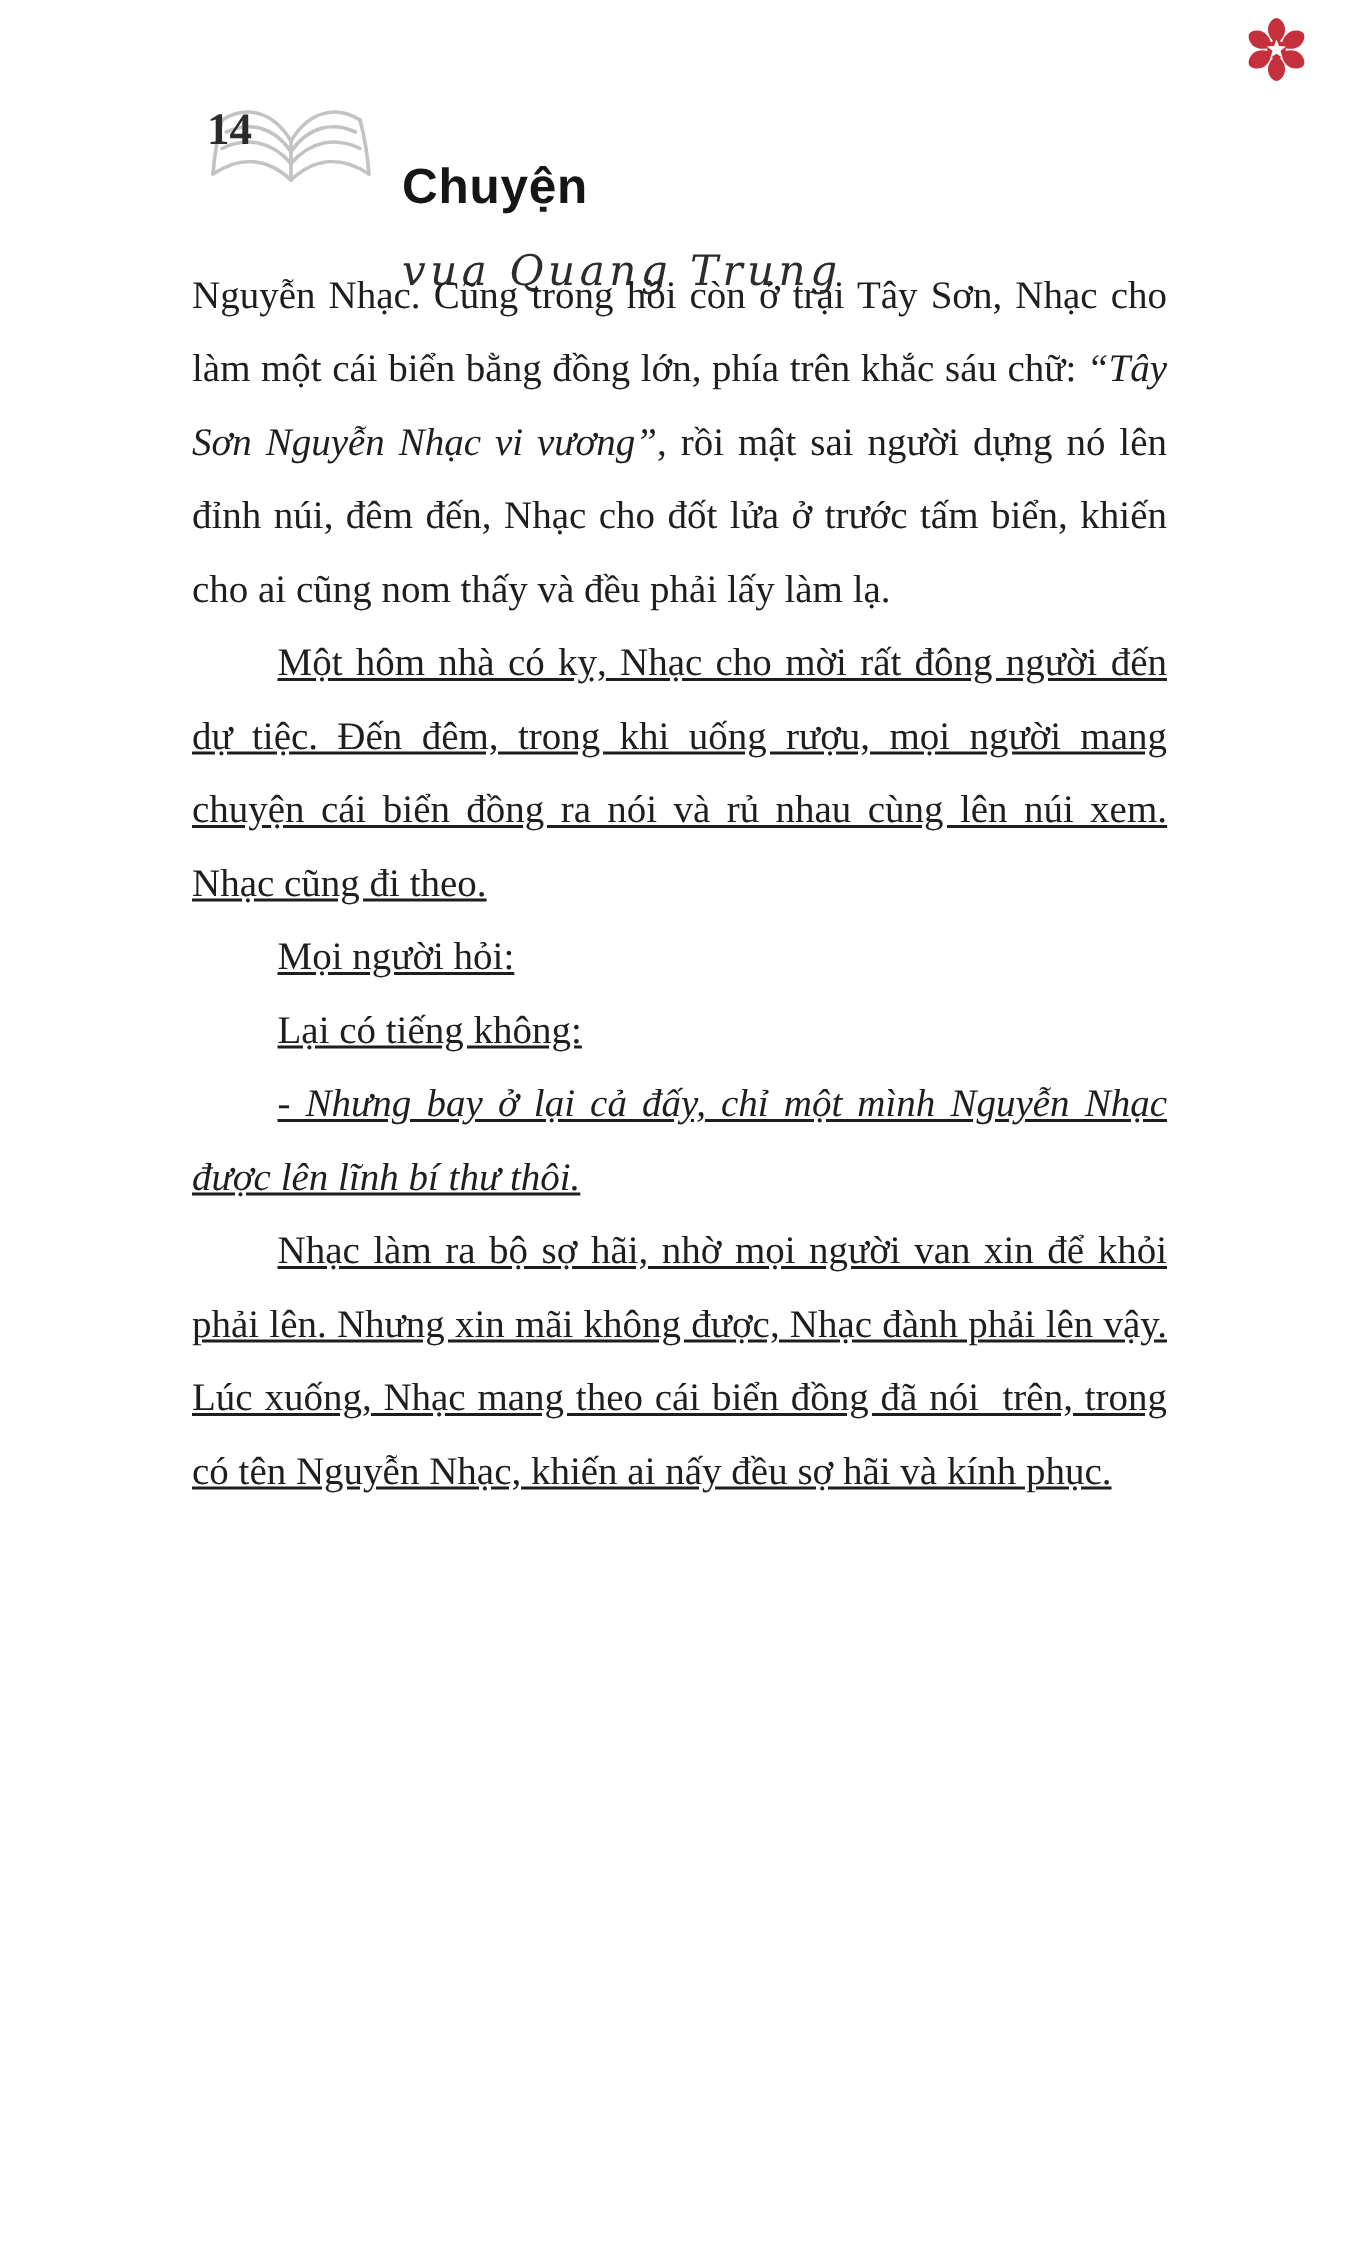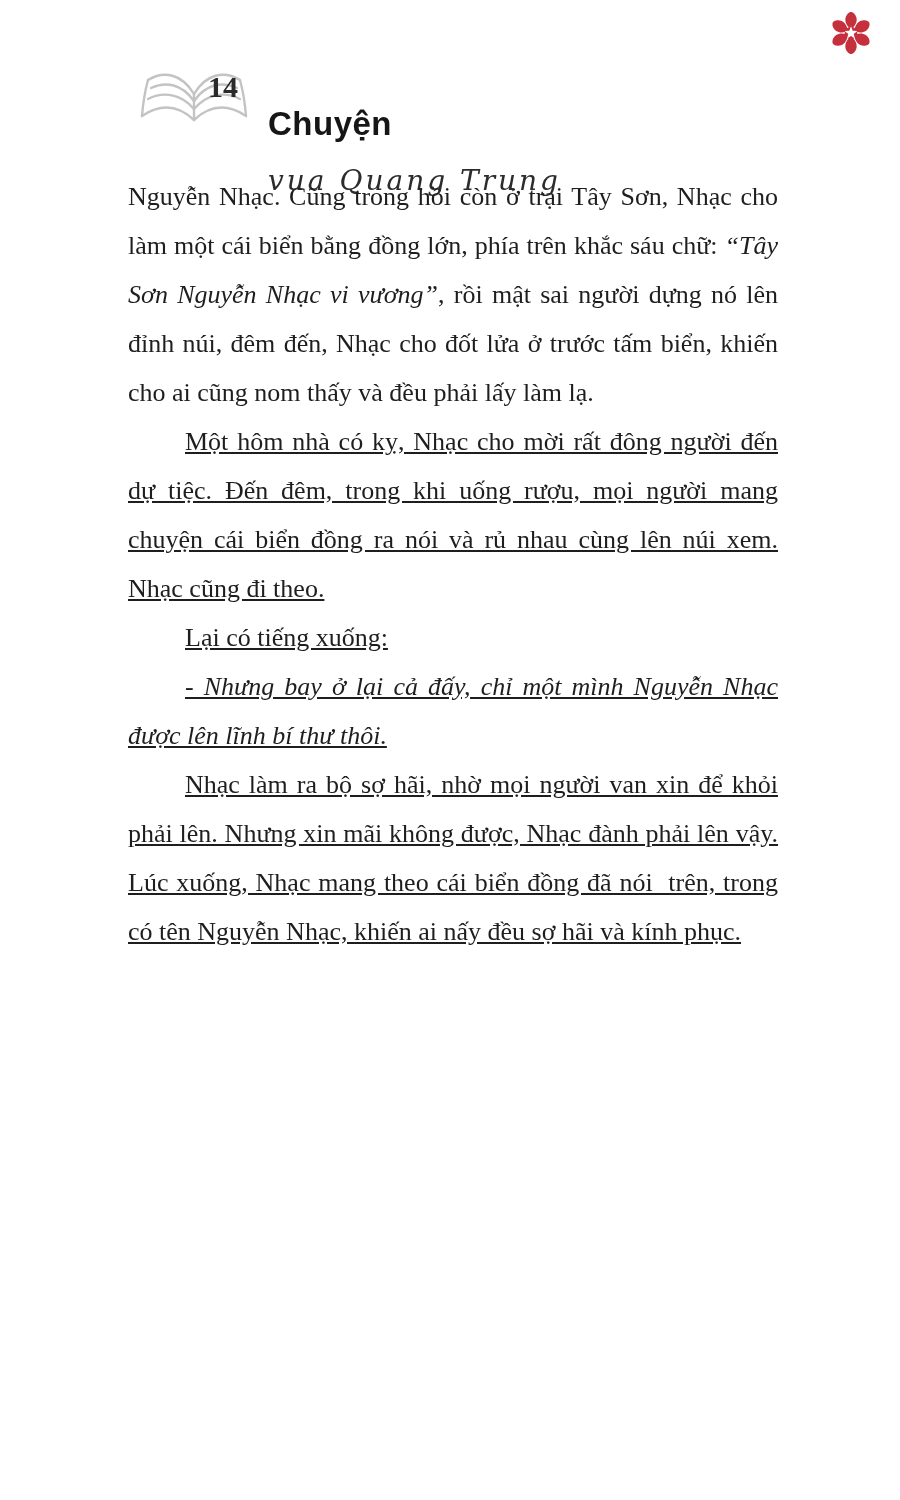--- a/index.html
+++ b/index.html
@@ -36,21 +36,21 @@
     width: 112px;
     height: 92px;
     flex: 0 0 auto;
   }
   .book-badge svg { position: absolute; inset: 0; }
   .page-num {
     position: absolute;
     top: 12px;
     left: 0;
     right: 12px;
-    text-align: right;
+    text-align: left;
     font-family: "Liberation Serif", "DejaVu Serif", serif;
     font-weight: bold;
     font-size: 30px;
     color: #2b2b2b;
   }
   .titles { margin-left: 18px; padding-top: 2px; }
   .series-title {
     font-family: "Liberation Sans", "DejaVu Sans", sans-serif;
     font-weight: bold;
     font-size: 33px;
@@ -125,18 +125,19 @@
     </div>
     <div class="titles">
       <div class="series-title">Chuyện</div>
       <div class="book-title">vua Quang Trung</div>
     </div>
   </header>
 
   <main class="body-text" id="paragraphs">
       <p class="para"><span>Nguyễn Nhạc. Cũng trong hồi còn ở trại Tây Sơn, Nhạc cho làm một cái biển bằng đồng lớn, phía trên khắc sáu chữ: </span><span class="it">“Tây Sơn Nguyễn Nhạc vi vương”</span><span>, rồi mật sai người dựng nó lên đỉnh núi, đêm đến, Nhạc cho đốt lửa ở trước tấm biển, khiến cho ai cũng nom thấy và đều phải lấy làm lạ.</span></p>
       <p class="para indent"><span>Một hôm nhà có kỵ, Nhạc cho mời rất đông người đến dự tiệc. Đến đêm, trong khi uống rượu, mọi người mang chuyện cái biển đồng ra nói và rủ nhau cùng lên núi xem. Nhạc cũng đi theo.</span></p>
-      <p class="para indent"><span>Lại có tiếng xuống:</span></p>
+      <p class="para indent"><span>Mọi người hỏi:</span></p>
+      <p class="para indent"><span>Lại có tiếng không:</span></p>
       <p class="para indent"><span class="it">- Nhưng bay ở lại cả đấy, chỉ một mình Nguyễn Nhạc được lên lĩnh bí thư thôi.</span></p>
       <p class="para indent"><span>Nhạc làm ra bộ sợ hãi, nhờ mọi người van xin để khỏi phải lên. Nhưng xin mãi không được, Nhạc đành phải lên vậy. Lúc xuống, Nhạc mang theo cái biển đồng đã nói&nbsp; trên, trong có tên Nguyễn Nhạc, khiến ai nấy đều sợ hãi và kính phục.</span></p>
     </main>
 
 </div>
 
 </body></html>

